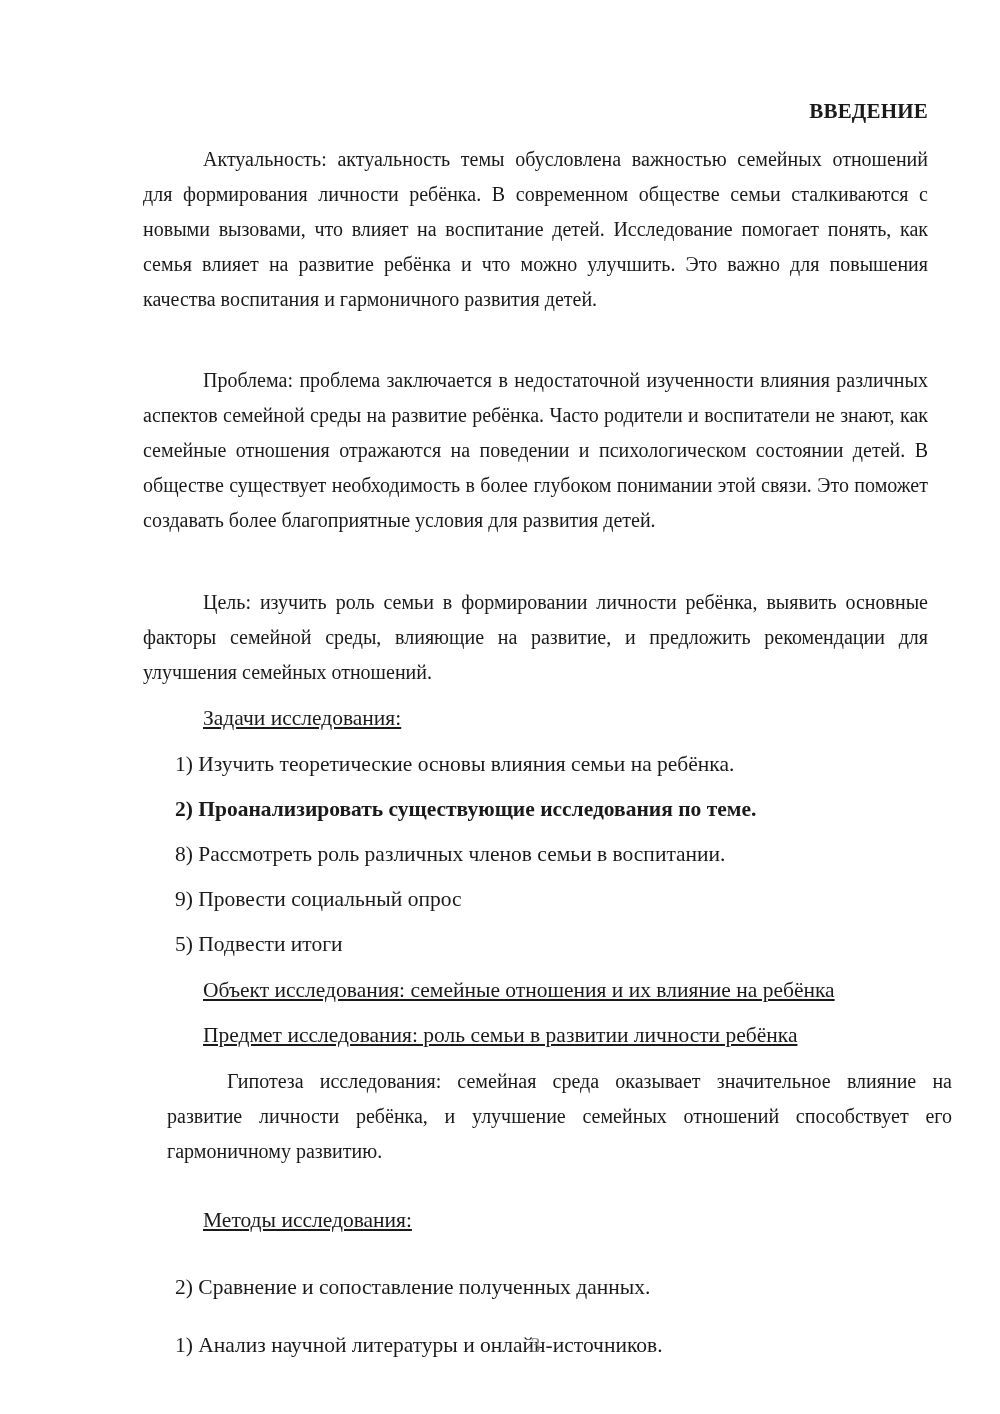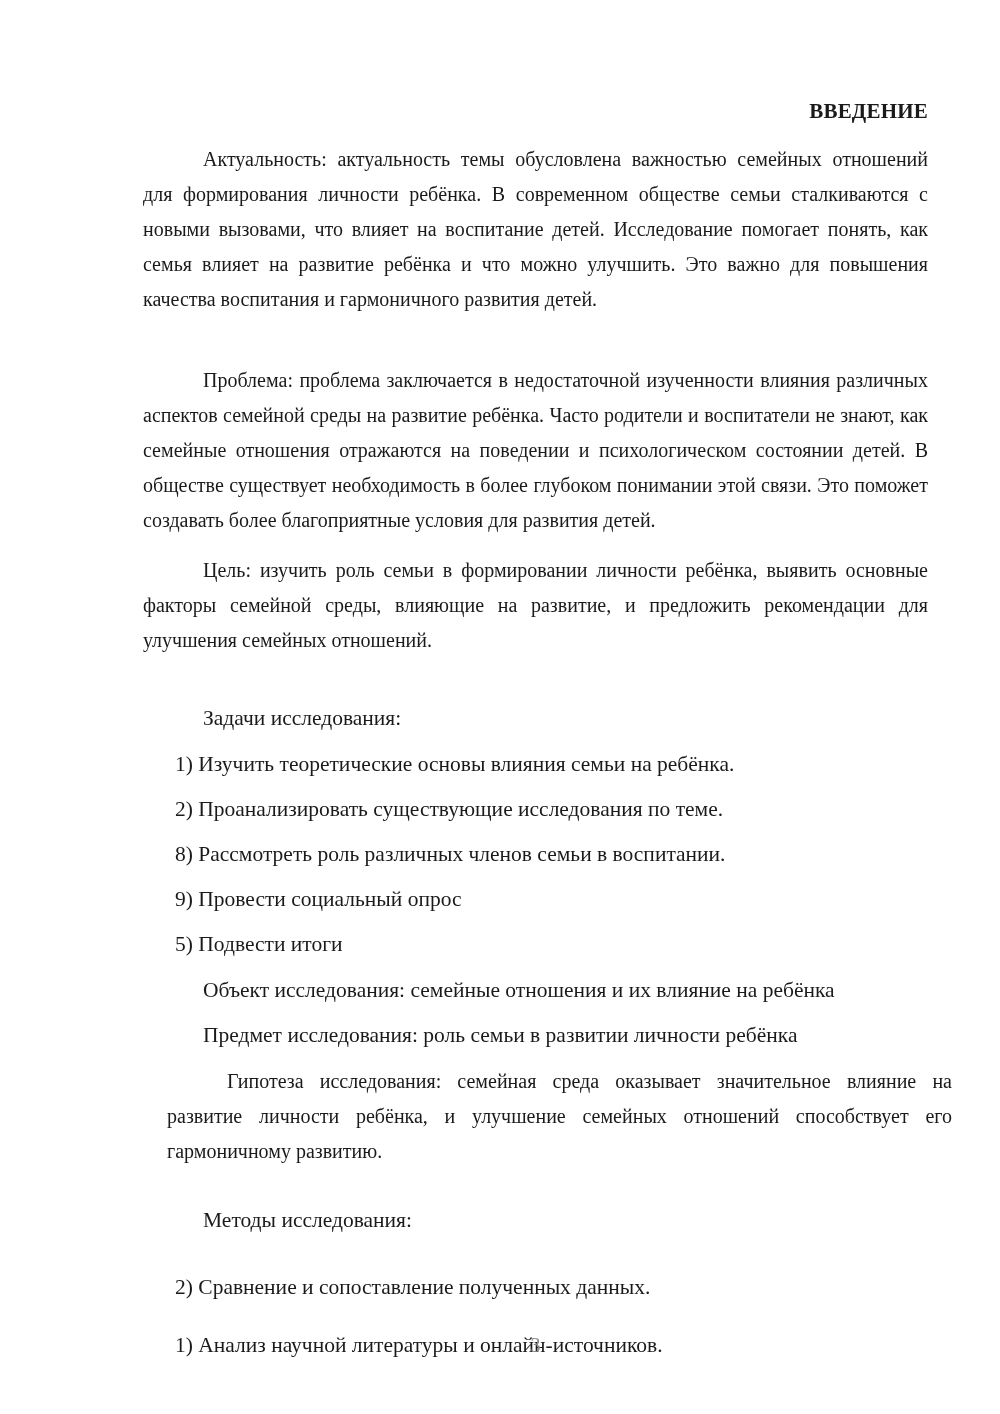--- a/index.html
+++ b/index.html
@@ -44,21 +44,21 @@
   }
   .para.last-left { text-align-last: left; }
   .line {
     position: absolute;
     left: 0;
     font-size: 21.5px;
     line-height: 35px;
     white-space: nowrap;
     margin: 0;
   }
-  .line.indent { left: 60px; }
+  .line.indent { left: 60px; text-decoration: underline; }
   .line.list { left: 32px; }
   .pagenum {
     position: absolute;
     left: 0;
     width: 785px;
     top: 1330px;
     text-align: center;
     font-size: 20px;
     line-height: 30px;
     color: #8a8a8a;
@@ -68,27 +68,27 @@
 <body>
 
 <div class="page">
 
   <div class="title">ВВЕДЕНИЕ</div>
 
   <p class="para last-left" style="top:142px;">Актуальность: актуальность темы обусловлена важностью семейных отношений для формирования личности ребёнка. В современном обществе семьи сталкиваются с новыми вызовами, что влияет на воспитание детей. Исследование помогает понять, как семья влияет на развитие ребёнка и что можно улучшить. Это важно для повышения качества воспитания и гармоничного развития детей.</p>
 
   <p class="para last-left" style="top:363px;">Проблема: проблема заключается в недостаточной изученности влияния различных аспектов семейной среды на развитие ребёнка. Часто родители и воспитатели не знают, как семейные отношения отражаются на поведении и психологическом состоянии детей. В обществе существует необходимость в более глубоком понимании этой связи. Это поможет создавать более благоприятные условия для развития детей.</p>
 
-  <p class="para last-left" style="top:553px;">Цель: изучить роль семьи в формировании личности ребёнка, выявить основные факторы семейной среды, влияющие на развитие, и предложить рекомендации для улучшения семейных отношений.</p>
+  <p class="para last-left" style="top:585px;">Цель: изучить роль семьи в формировании личности ребёнка, выявить основные факторы семейной среды, влияющие на развитие, и предложить рекомендации для улучшения семейных отношений.</p>
 
   <p class="line indent" style="top:701px;">Задачи исследования:</p>
 
   <div>
     <p class="line list" style="top:747px;">1) Изучить теоретические основы влияния семьи на ребёнка.</p>
-    <p class="line list" style="top:792px;">2) Проанализировать существующие исследования по теме.</p>
+    <p class="line list" style="top:792px;font-weight:bold;">2) Проанализировать существующие исследования по теме.</p>
     <p class="line list" style="top:837px;">8) Рассмотреть роль различных членов семьи в воспитании.</p>
     <p class="line list" style="top:882px;">9) Провести социальный опрос</p>
     <p class="line list" style="top:927px;">5) Подвести итоги</p>
   </div>
 
   <p class="line indent" style="top:973px;">Объект исследования: семейные отношения и их влияние на ребёнка</p>
 
   <p class="line indent" style="top:1018px;">Предмет исследования: роль семьи в развитии личности ребёнка</p>
 
   <p class="para last-left" style="top:1064px;margin-left:24px;">Гипотеза исследования: семейная среда оказывает значительное влияние на развитие личности ребёнка, и улучшение семейных отношений способствует его гармоничному развитию.</p>

